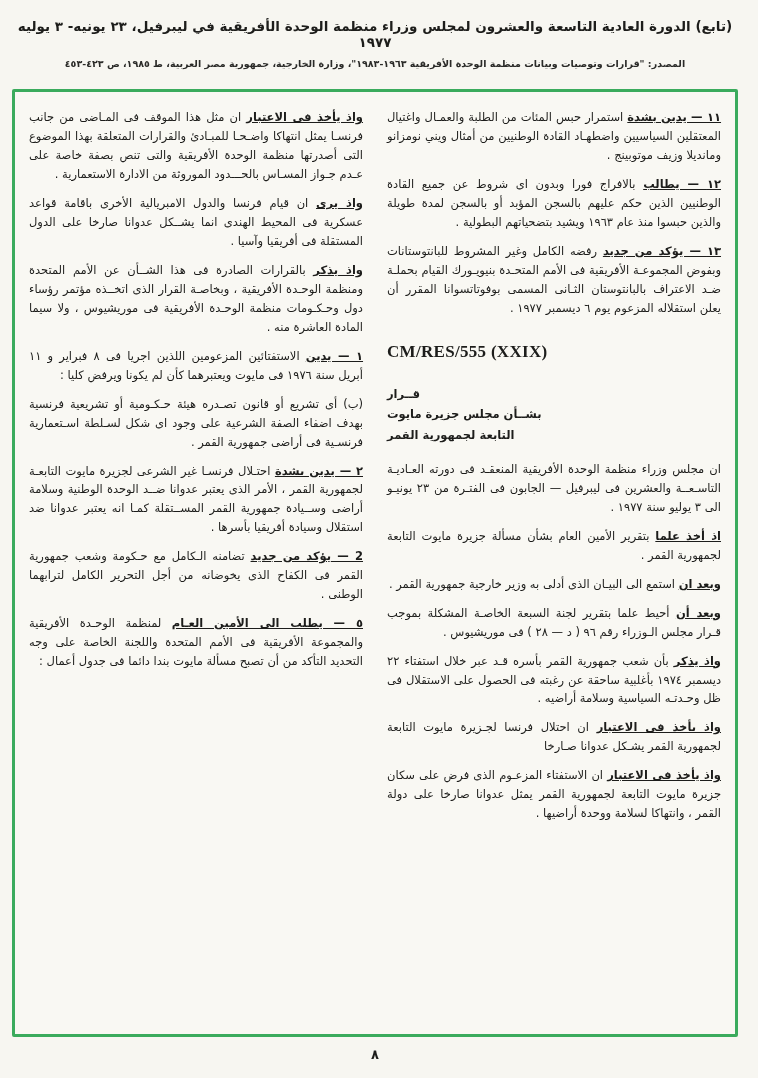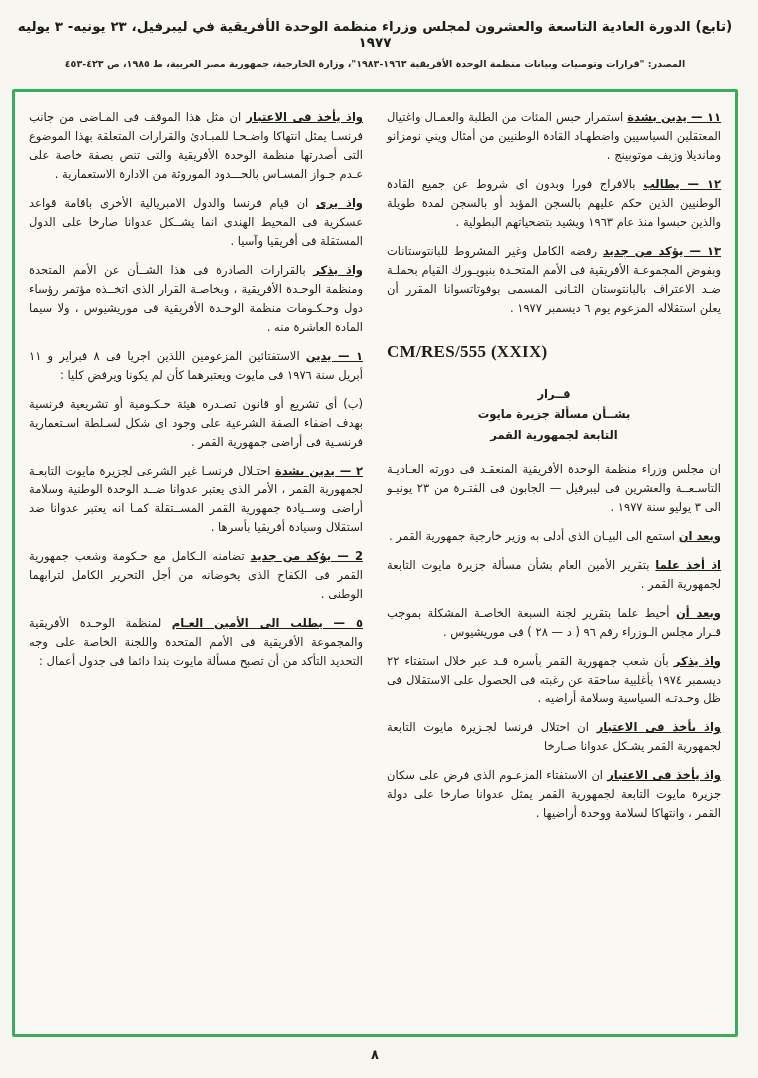--- a/index.html
+++ b/index.html
@@ -51,21 +51,21 @@
   .res-number {
     direction: ltr;
     text-align: left;
     font-family: "Liberation Serif", "DejaVu Serif", serif;
     font-weight: bold;
     font-size: 17px;
     margin: 20px 0 18px 0;
     letter-spacing: 0.3px;
   }
   .res-heading {
-    text-align: center;
+    text-align: left;
     font-weight: bold;
     margin: 6px 0 14px 0;
     line-height: 1.8;
   }
   .footer {
     text-align: center;
     margin-top: 10px;
     font-size: 13px;
     font-weight: bold;
   }
@@ -84,27 +84,27 @@
 
     <div class="column">
       <p class="para"><span class="lead">١١ — يدين بشدة</span> <span>استمرار حبس المئات من الطلبة والعمـال واغتيال المعتقلين السياسيين واضطهـاد القادة الوطنيين من أمثال ويني نومزانو ومانديلا وزيف موتوبينج .</span></p>
       <p class="para"><span class="lead">١٢ — يطالب</span> <span>بالافراج فورا وبدون اى شروط عن جميع القادة الوطنيين الذين حكم عليهم بالسجن المؤبد أو بالسجن لمدة طويلة والذين حبسوا منذ عام ١٩٦٣ ويشيد بتضحياتهم البطولية .</span></p>
       <p class="para"><span class="lead">١٣ — يؤكد من جديد</span> <span>رفضه الكامل وغير المشروط للبانتوستانات وبفوض المجموعـة الأفريقية فى الأمم المتحـدة بنيويـورك القيام بحملـة ضـد الاعتراف بالبانتوستان الثـانى المسمى بوفوتاتسوانا المقرر أن يعلن استقلاله المزعوم يوم ٦ ديسمبر ١٩٧٧ .</span></p>
 
       <div class="res-number">CM/RES/555 (XXIX)</div>
 
       <div class="res-heading">
         <div>قــرار</div>
-        <div>بشــأن مسألة جزيرة مايوت</div>
+        <div>بشــأن مجلس جزيرة مايوت</div>
         <div>التابعة لجمهورية القمر</div>
       </div>
 
       <p class="para"><span class="lead"></span> <span>ان مجلس وزراء منظمة الوحدة الأفريقية المنعقـد فى دورته العـاديـة التاسـعــة والعشرين فى ليبرفيل — الجابون فى الفتـرة من ٢٣ يونيـو الى ٣ يوليو سنة ١٩٧٧ .</span></p>
+      <p class="para"><span class="lead">اذ أخذ علما</span> <span>بتقرير الأمين العام بشأن مسألة جزيرة مايوت التابعة لجمهورية القمر .</span></p>
       <p class="para"><span class="lead">وبعد ان</span> <span>استمع الى البيـان الذى أدلى به وزير خارجية جمهورية القمر .</span></p>
-      <p class="para"><span class="lead">اذ أخذ علما</span> <span>بتقرير الأمين العام بشأن مسألة جزيرة مايوت التابعة لجمهورية القمر .</span></p>
       <p class="para"><span class="lead">وبعد أن</span> <span>أحيط علما بتقرير لجنة السبعة الخاصـة المشكلة بموجب قـرار مجلس الـوزراء رقم ٩٦ ( د — ٢٨ ) فى موريشيوس .</span></p>
       <p class="para"><span class="lead">واذ يذكر</span> <span>بأن شعب جمهورية القمر بأسره قـد عبر خلال استفتاء ٢٢ ديسمبر ١٩٧٤ بأغلبية ساحقة عن رغبته فى الحصول على الاستقلال فى ظل وحـدتـه السياسية وسلامة أراضيه .</span></p>
       <p class="para"><span class="lead">واذ يأخذ فى الاعتبار</span> <span>ان احتلال فرنسا لجـزيرة مايوت التابعة لجمهورية القمر يشـكل عدوانا صـارخا</span></p>
       <p class="para"><span class="lead">واذ يأخذ فى الاعتبار</span> <span>ان الاستفتاء المزعـوم الذى فرض على سكان جزيرة مايوت التابعة لجمهورية القمر يمثل عدوانا صارخا على دولة القمر ، وانتهاكا لسلامة ووحدة أراضيها .</span></p>
     </div>
 
     <div class="column">
       <p class="para"><span class="lead">واذ يأخذ فى الاعتبار</span> <span>ان مثل هذا الموقف فى المـاضى من جانب فرنسـا يمثل انتهاكا واضـحـا للمبـادئ والقرارات المتعلقة بهذا الموضوع التى أصدرتها منظمة الوحدة الأفريقية والتى تنص بصفة خاصة على عـدم جـواز المسـاس بالحـــدود الموروثة من الادارة الاستعمارية .</span></p>
       <p class="para"><span class="lead">واذ يرى</span> <span>ان قيام فرنسا والدول الامبريالية الأخرى باقامة قواعد عسكرية فى المحيط الهندى انما يشــكل عدوانا صارخا على الدول المستقلة فى أفريقيا وآسيا .</span></p>
       <p class="para"><span class="lead">واذ يذكر</span> <span>بالقرارات الصادرة فى هذا الشــأن عن الأمم المتحدة ومنظمة الوحـدة الأفريقية ، وبخاصـة القرار الذى اتخــذه مؤتمر رؤساء دول وحـكـومات منظمة الوحـدة الأفريقية فى موريشيوس ، ولا سيما المادة العاشرة منه .</span></p>

